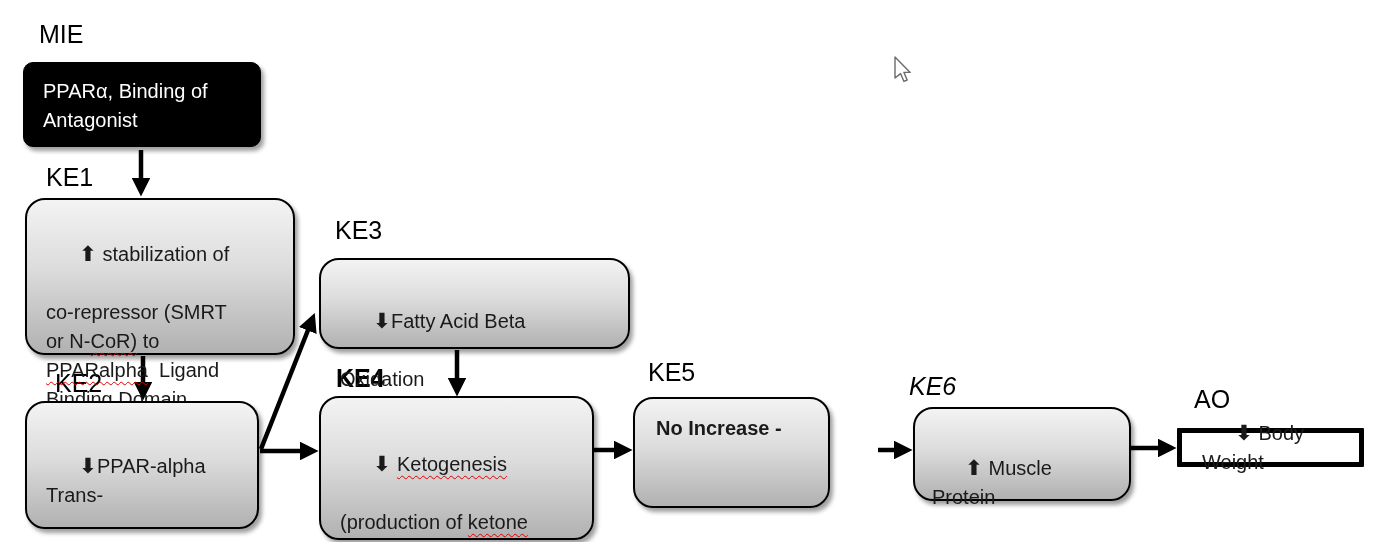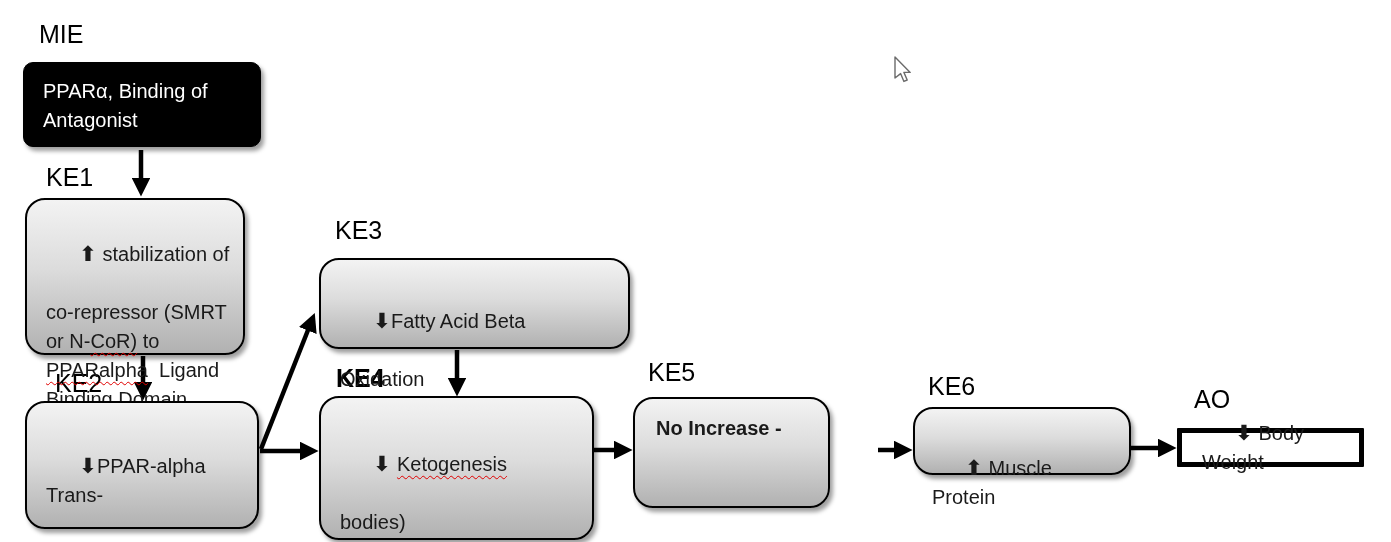--- a/index.html
+++ b/index.html
@@ -31,45 +31,45 @@
   .box .line { line-height: 29px; white-space: pre-wrap; }
 
   .box.mie {
     left: 23px; top: 62px; width: 238px; height: 85px;
     background: #000000;
     color: #ffffff;
     border-radius: 10px;
     border: 1px solid #000000;
     padding-top: 14px;
   }
-  .box.ke1 { left: 25px;  top: 198px; width: 220px; height: 157px; padding-top: 11px; }
+  .box.ke1 { left: 25px;  top: 198px; width: 270px; height: 157px; padding-top: 11px; }
   .box.ke2 { left: 25px;  top: 401px; width: 234px; height: 128px;  padding-top: 20px; }
   .box.ke3 { left: 319px; top: 258px; width: 311px; height: 91px;  padding-top: 18px; }
   .box.ke4 { left: 319px; top: 396px; width: 275px; height: 144px; padding-top: 23px; }
   .box.ke5 { left: 633px; top: 397px; width: 197px; height: 111px; padding-top: 15px; padding-left: 21px; }
-  .box.ke6 { left: 913px; top: 407px; width: 218px; height: 68px;  padding-top: 16px; padding-left: 17px; }
+  .box.ke6 { left: 913px; top: 407px; width: 218px; height: 94px;  padding-top: 16px; padding-left: 17px; }
 
   .box.ao {
     left: 1177px; top: 428px; width: 187px; height: 39px;
     background: #ffffff;
     border: 5px solid #000000;
     border-radius: 1px;
     box-shadow: none;
     padding: 0 0 0 20px;
     display: flex;
     align-items: center;
   }
 
   .label-mie { left: 39px;   top: 20px;  }
   .label-ke1 { left: 46px;   top: 163px; }
   .label-ke2 { left: 55px;   top: 369px; }
   .label-ke3 { left: 335px;  top: 216px; }
   .label-ke4 { left: 336px;  top: 364px; font-weight: bold; }
   .label-ke5 { left: 648px;  top: 358px; }
-  .label-ke6 { left: 928px;  top: 372px; }
+  .label-ke6 { left: 909px;  top: 372px; font-style: italic; }
   .label-ao  { left: 1194px; top: 385px; }
 
   .garrow {
     font-family: "DejaVu Sans", sans-serif;
     font-weight: bold;
     font-size: 21px;
   }
   .garrow.gap { margin-right: 6px; }
 
   .wavy {
@@ -140,20 +140,21 @@
     <div class="line">
       <span class="garrow">⬇</span><span>Fatty Acid Beta</span>
     </div>
     <div class="line"><span>Oxidation</span></div>
   </div>
 
   <div class="box ke4">
     <div class="line">
       <span class="garrow gap">⬇</span><span class="wavy">Ketogenesis</span>
     </div>
+    <div class="line"><span>(production of </span><span class="wavy">ketone</span></div>
     <div class="line"><span>bodies)</span></div>
   </div>
 
   <div class="box ke5">
     <div class="line"><span class="bold">No Increase -</span></div>
   </div>
 
   <div class="box ke6">
     <div class="line">
       <span class="garrow">⬆</span><span> Muscle Protein</span>

